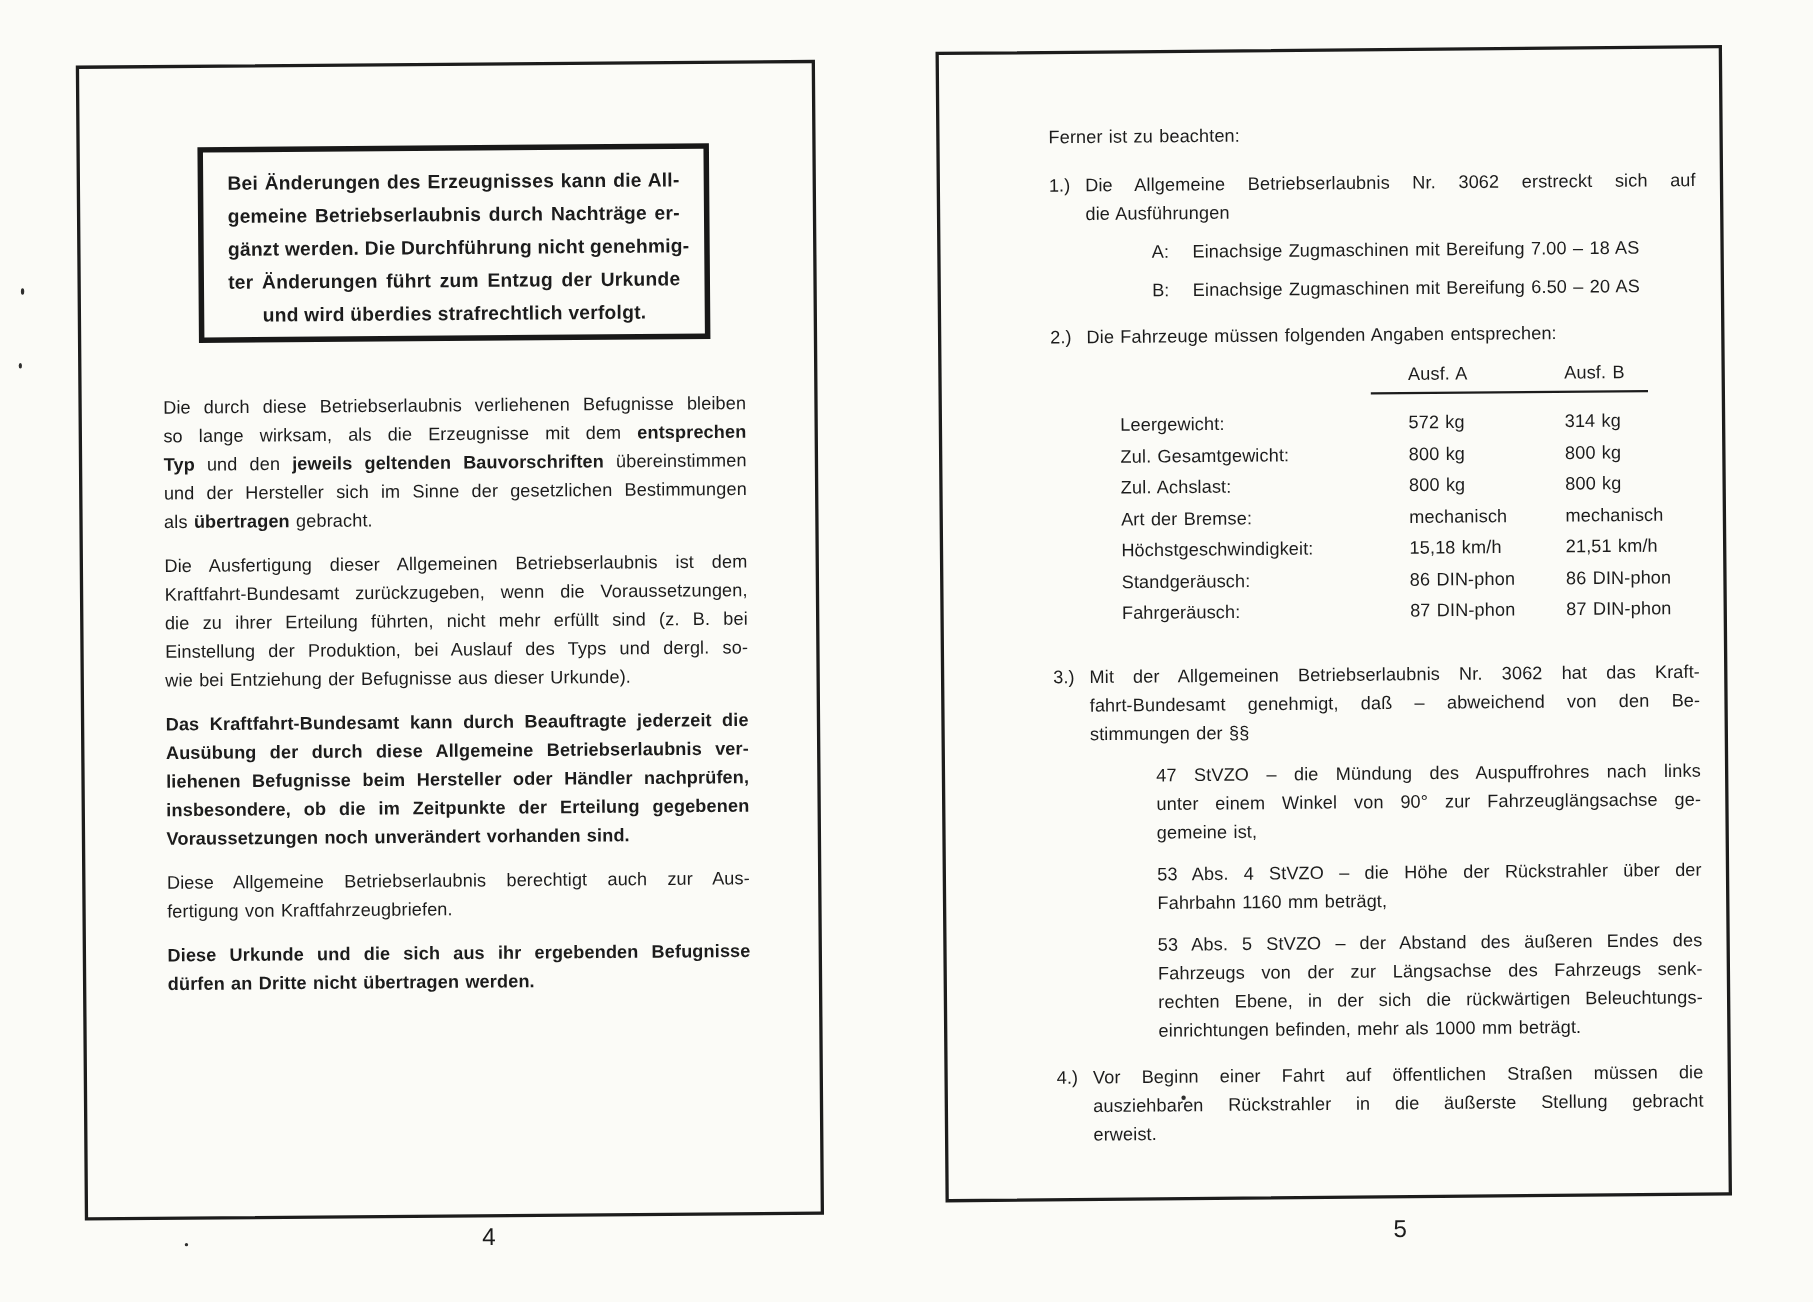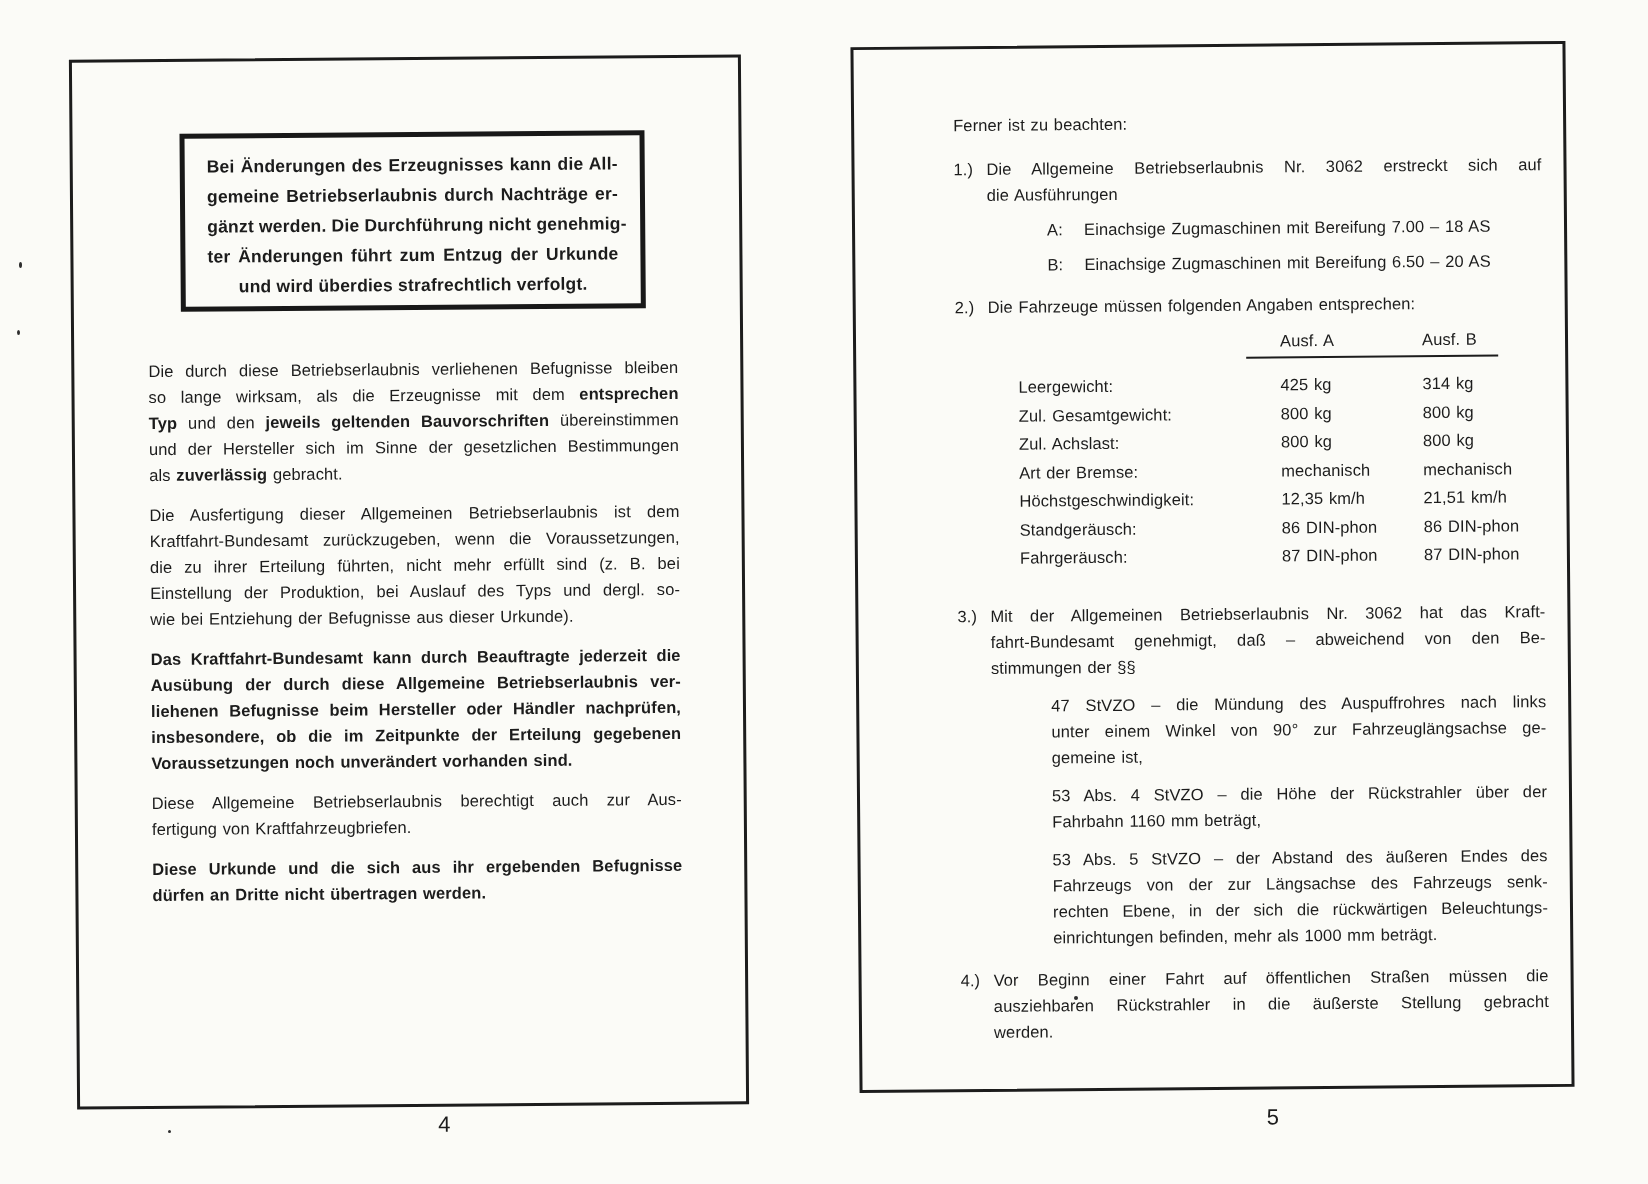--- a/index.html
+++ b/index.html
@@ -88,21 +88,21 @@
           <div class="line"><span>ter Änderungen führt zum Entzug der Urkunde</span></div>
           <div class="line line-last"><span>und wird überdies strafrechtlich verfolgt.</span></div>
         </div>
     </div>
     <div class="p4-text">
       <div class="para">
           <div class="line"><span>Die durch diese Betriebserlaubnis verliehenen Befugnisse bleiben</span></div>
           <div class="line"><span>so lange wirksam, als die Erzeugnisse mit dem </span><b>entsprechen</b><span></span></div>
           <div class="line"><span></span><b>Typ</b><span> und den </span><b>jeweils geltenden Bauvorschriften</b><span> übereinstimmen</span></div>
           <div class="line"><span>und der Hersteller sich im Sinne der gesetzlichen Bestimmungen</span></div>
-          <div class="line line-last"><span>als </span><b>zuverlässig</b><span> gebracht.</span></div>
+          <div class="line line-last"><span>als </span><b>übertragen</b><span> gebracht.</span></div>
         </div>
       <div class="para">
           <div class="line"><span>Die Ausfertigung dieser Allgemeinen Betriebserlaubnis ist dem</span></div>
           <div class="line"><span>Kraftfahrt-Bundesamt zurückzugeben, wenn die Voraussetzungen,</span></div>
           <div class="line"><span>die zu ihrer Erteilung führten, nicht mehr erfüllt sind (z. B. bei</span></div>
           <div class="line"><span>Einstellung der Produktion, bei Auslauf des Typs und dergl. so-</span></div>
           <div class="line line-last"><span>wie bei Entziehung der Befugnisse aus dieser Urkunde).</span></div>
         </div>
       <div class="para bold">
           <div class="line"><span>Das Kraftfahrt-Bundesamt kann durch Beauftragte jederzeit die</span></div>
@@ -155,41 +155,41 @@
           <div class="spec-table">
             <div class="thead">
               <div class="tcell"></div>
               <div class="tcell">Ausf. A</div>
               <div class="tcell">Ausf. B</div>
             </div>
             <div class="trule"></div>
             <div class="tbody">
                 <div class="trow">
                   <div class="tcell">Leergewicht:</div>
-                  <div class="tcell">425 kg</div>
+                  <div class="tcell">572 kg</div>
                   <div class="tcell">314 kg</div>
                 </div>
                 <div class="trow">
                   <div class="tcell">Zul. Gesamtgewicht:</div>
                   <div class="tcell">800 kg</div>
                   <div class="tcell">800 kg</div>
                 </div>
                 <div class="trow">
                   <div class="tcell">Zul. Achslast:</div>
                   <div class="tcell">800 kg</div>
                   <div class="tcell">800 kg</div>
                 </div>
                 <div class="trow">
                   <div class="tcell">Art der Bremse:</div>
                   <div class="tcell">mechanisch</div>
                   <div class="tcell">mechanisch</div>
                 </div>
                 <div class="trow">
                   <div class="tcell">Höchstgeschwindigkeit:</div>
-                  <div class="tcell">12,35 km/h</div>
+                  <div class="tcell">15,18 km/h</div>
                   <div class="tcell">21,51 km/h</div>
                 </div>
                 <div class="trow">
                   <div class="tcell">Standgeräusch:</div>
                   <div class="tcell">86 DIN-phon</div>
                   <div class="tcell">86 DIN-phon</div>
                 </div>
                 <div class="trow">
                   <div class="tcell">Fahrgeräusch:</div>
                   <div class="tcell">87 DIN-phon</div>
@@ -225,21 +225,21 @@
             </div>
         </div>
       </div>
 
       <div class="item">
         <div class="num single">4.)</div>
         <div class="ibody">
           <div>
               <div class="line"><span>Vor Beginn einer Fahrt auf öffentlichen Straßen müssen die</span></div>
               <div class="line"><span>ausziehbaren Rückstrahler in die äußerste Stellung gebracht</span></div>
-              <div class="line line-last"><span>werden.</span></div>
+              <div class="line line-last"><span>erweist.</span></div>
             </div>
         </div>
       </div>
 
     </div>
     <div class="pgnum pg5">5</div>
   </div>
 
   <div class="speck s1"></div>
   <div class="speck s2"></div>

